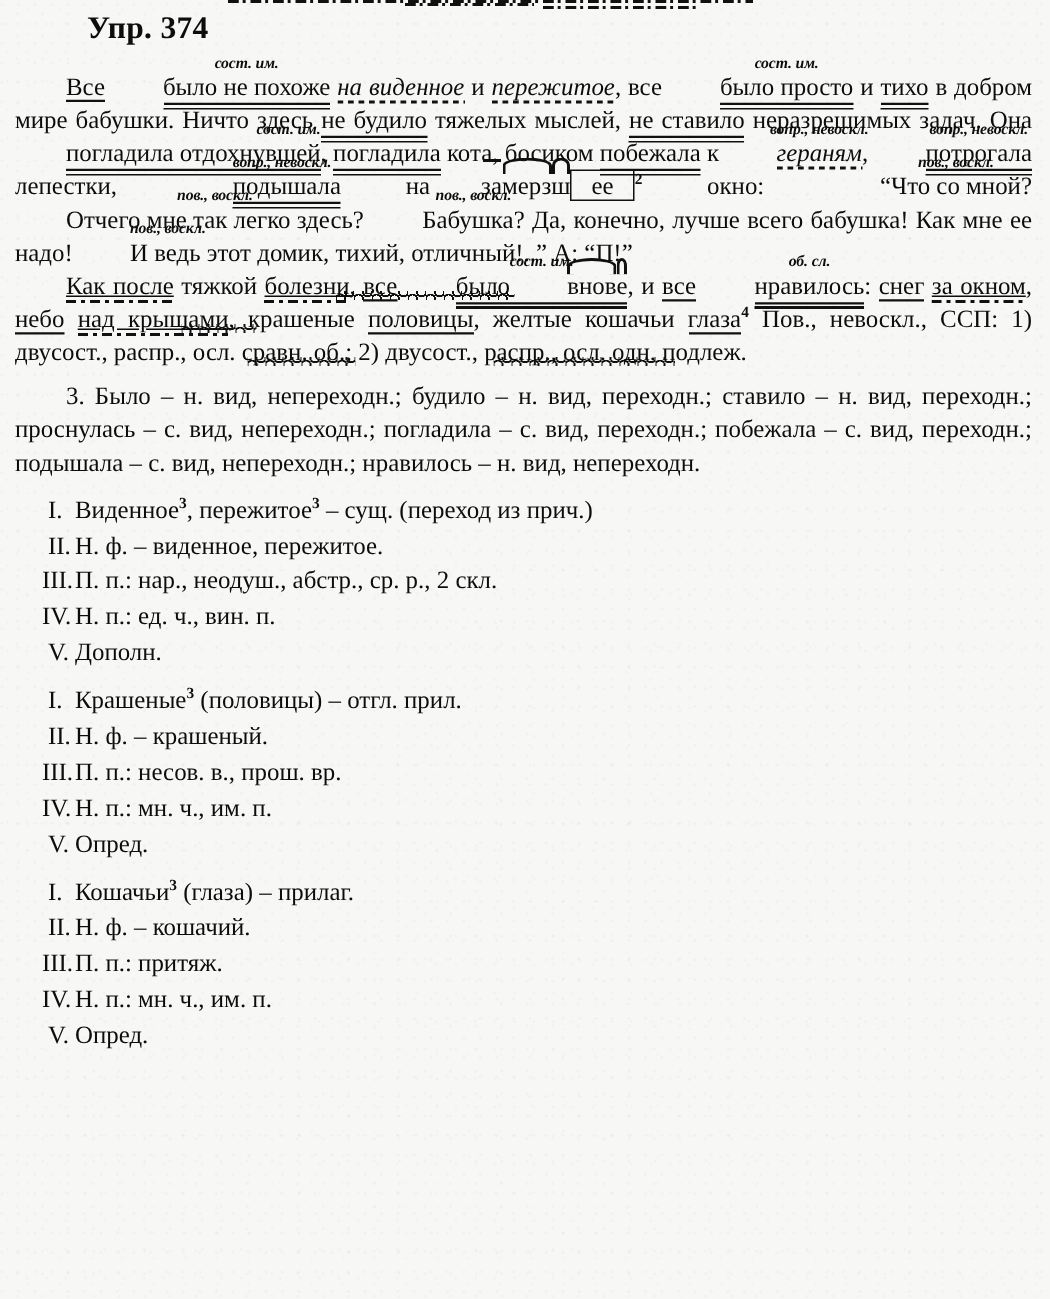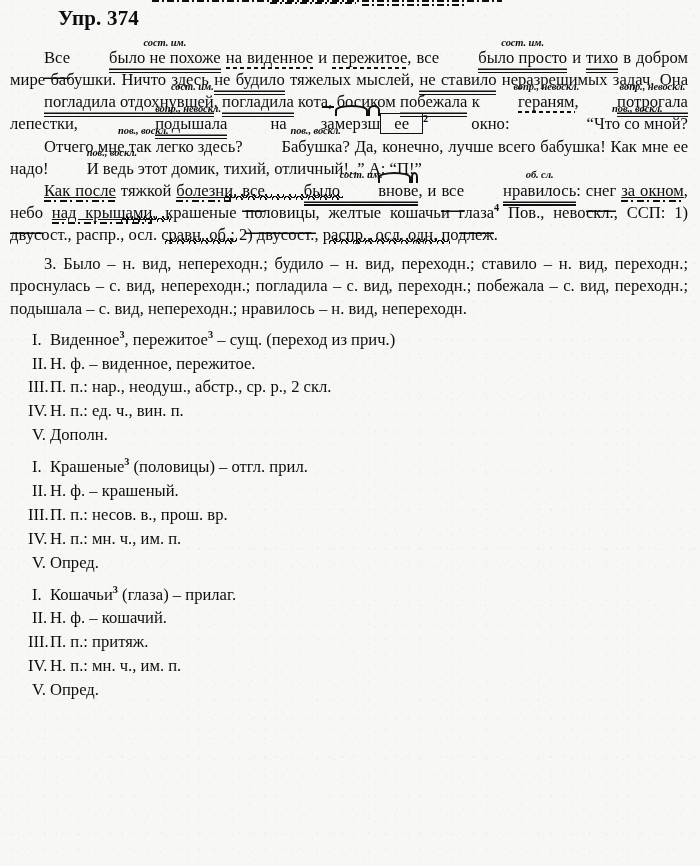--- a/index.html
+++ b/index.html
@@ -31,26 +31,26 @@
 
   h1.exno{
     font-size:21px;font-weight:bold;margin:6px 0 16px 48px;letter-spacing:.2px;
     font-family:"Liberation Serif",serif;
   }
 
   .body{font-size:16.6px;line-height:1.335;text-align:justify;margin-top:2px;}
   p{margin:0;}
   .ind{text-indent:34px;}
   
-  .subj{box-shadow:inset 0 -1.5px 0 0 #111;padding-bottom:12px;}
+  .subj{box-shadow:inset 0 -1.5px 0 0 #111;padding-bottom:1px;}
   
   .pred{position:relative;box-shadow:inset 0 -1.5px 0 0 #111;padding-bottom:3px;}
   .pred::after{content:"";position:absolute;left:0;right:0;bottom:-3px;height:1.5px;background:#111;}
   
-  .obj{position:relative;padding-bottom:1px;}
+  .obj{position:relative;padding-bottom:1px;font-style:italic;}
   .obj::after{content:"";position:absolute;left:0;right:0;bottom:-1px;height:2px;
     background-image:linear-gradient(90deg,#111 0 4px,transparent 4px 7px);
     background-size:7px 2px;background-repeat:repeat-x;}
   
   .adv{position:relative;padding-bottom:1px;text-decoration:underline;}
   .adv::after{content:"";position:absolute;left:0;right:0;bottom:-1px;height:2px;
     background-image:linear-gradient(90deg,#111 0 7px,transparent 7px 10px,#111 10px 12.5px,transparent 12.5px 16px);
     background-size:16px 2px;background-repeat:repeat-x;}
   
   .attr{position:relative;padding-bottom:19px;}

